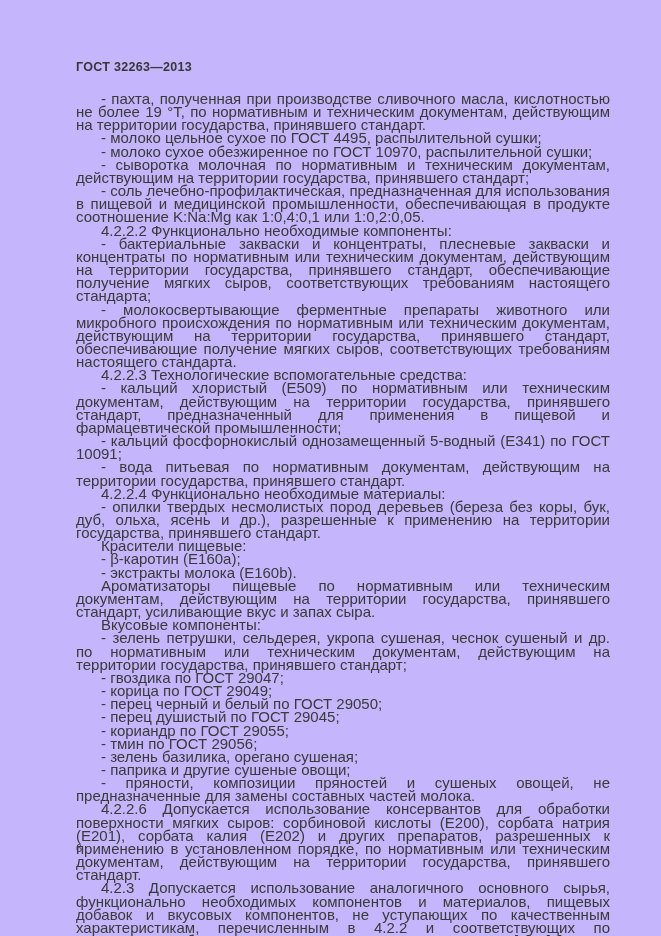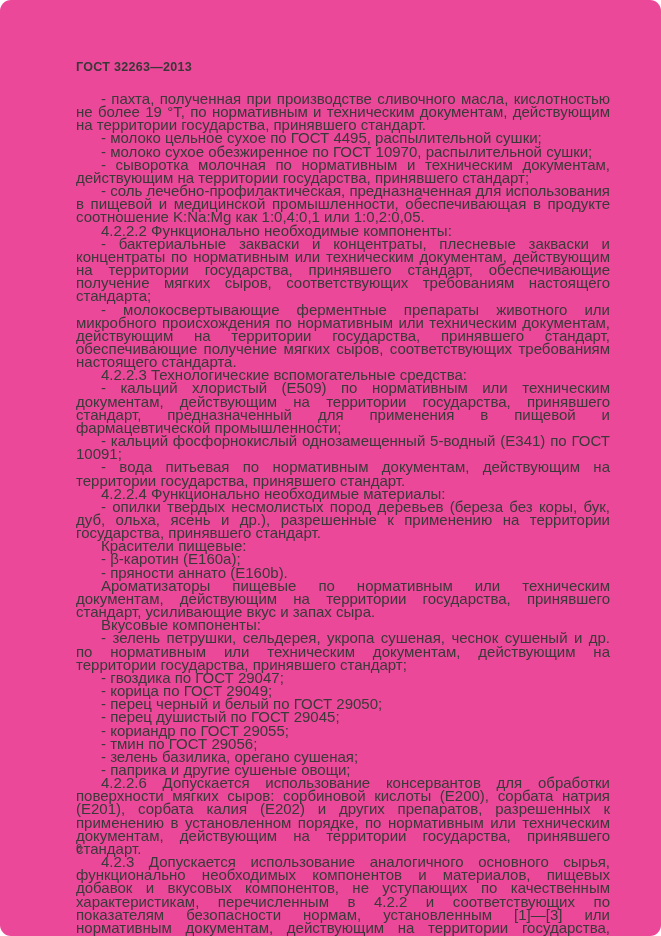--- a/index.html
+++ b/index.html
@@ -4,25 +4,24 @@
 <style>
   html, body {
     margin: 0;
     padding: 0;
     background: #ffffff;
   }
   .page {
     position: relative;
     width: 661px;
     height: 936px;
-    background: #ec4899;
+    background: #c4b5fd;
     overflow: hidden;
     font-family: "Liberation Sans", sans-serif;
     color: #3a3a3a;
-    border-radius: 11px;
   }
   .doc-header {
     position: absolute;
     left: 76px;
     top: 60px;
     font-size: 12.5px;
     font-weight: 700;
     letter-spacing: 0.3px;
     color: #383838;
     white-space: nowrap;
@@ -67,30 +66,31 @@
       <p class="para">- бактериальные закваски и концентраты, плесневые закваски и концентраты по нормативным или техническим документам, действующим на территории государства, принявшего стандарт, обеспечивающие получение мягких сыров, соответствующих требованиям настоящего стандарта;</p>
       <p class="para">- молокосвертывающие ферментные препараты животного или микробного происхождения по нормативным или техническим документам, действующим на территории государства, принявшего стандарт, обеспечивающие получение мягких сыров, соответствующих требованиям настоящего стандарта.</p>
       <p class="para">4.2.2.3  Технологические вспомогательные средства:</p>
       <p class="para">- кальций хлористый (Е509) по нормативным или техническим документам, действующим на территории государства, принявшего стандарт, предназначенный для применения в пищевой и фармацевтической промышленности;</p>
       <p class="para">- кальций фосфорнокислый однозамещенный 5-водный (Е341) по ГОСТ 10091;</p>
       <p class="para">- вода питьевая по нормативным документам, действующим на территории государства, принявшего стандарт.</p>
       <p class="para">4.2.2.4 Функционально необходимые материалы:</p>
       <p class="para">- опилки твердых несмолистых пород деревьев (береза без коры, бук, дуб, ольха, ясень и др.), разрешенные к применению на территории государства, принявшего стандарт.</p>
       <p class="para">Красители пищевые:</p>
       <p class="para">- β-каротин (Е160а);</p>
-      <p class="para">- пряности аннато (Е160b).</p>
+      <p class="para">- экстракты молока (Е160b).</p>
       <p class="para">Ароматизаторы пищевые по нормативным или техническим документам, действующим на территории государства, принявшего стандарт, усиливающие вкус и запах сыра.</p>
       <p class="para">Вкусовые компоненты:</p>
       <p class="para">- зелень петрушки, сельдерея, укропа сушеная, чеснок сушеный и др. по нормативным или техническим документам, действующим на территории государства, принявшего стандарт;</p>
       <p class="para">- гвоздика по ГОСТ 29047;</p>
       <p class="para">- корица по ГОСТ 29049;</p>
       <p class="para">- перец черный и белый по ГОСТ 29050;</p>
       <p class="para">- перец душистый по ГОСТ 29045;</p>
       <p class="para">- кориандр по ГОСТ 29055;</p>
       <p class="para">- тмин по ГОСТ 29056;</p>
       <p class="para">- зелень базилика, орегано сушеная;</p>
       <p class="para">- паприка и другие сушеные овощи;</p>
+      <p class="para">- пряности, композиции пряностей и сушеных овощей, не предназначенные для замены составных частей молока.</p>
       <p class="para">4.2.2.6 Допускается использование консервантов для обработки поверхности мягких сыров: сорбиновой кислоты (Е200), сорбата натрия (Е201), сорбата калия (Е202) и других препаратов, разрешенных к применению в установленном порядке, по нормативным или техническим документам, действующим на территории государства, принявшего стандарт.</p>
       <p class="para">4.2.3  Допускается использование аналогичного основного сырья, функционально необходимых компонентов и материалов, пищевых добавок и вкусовых компонентов, не уступающих по качественным характеристикам, перечисленным в 4.2.2 и соответствующих по показателям безопасности нормам, установленным [1]—[3] или нормативным документам, действующим на территории государства, принявшего стандарт.</p>
     </div>
 
   <div class="page-number">6</div>
 </div>
 
 </body></html>

